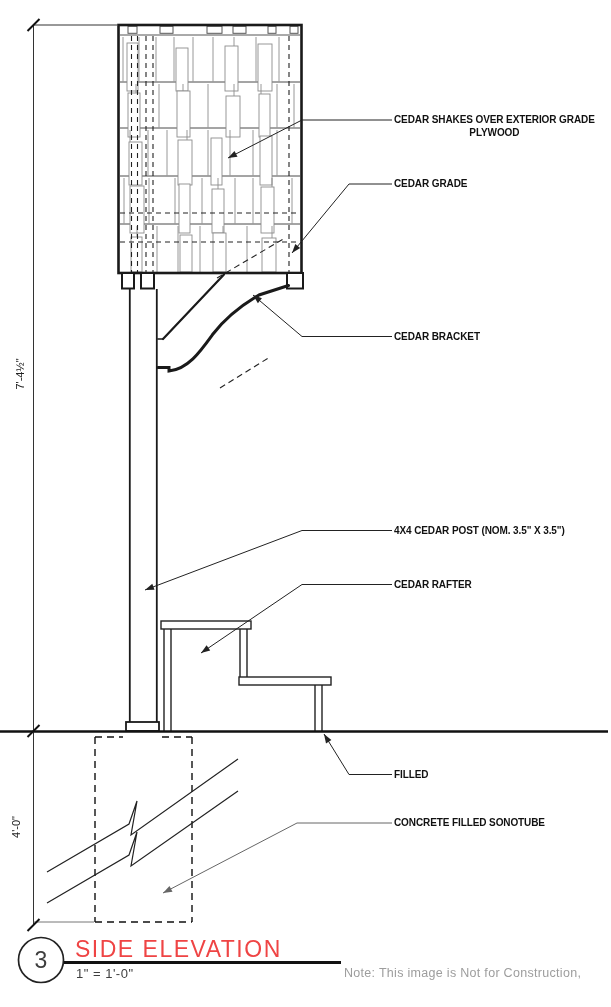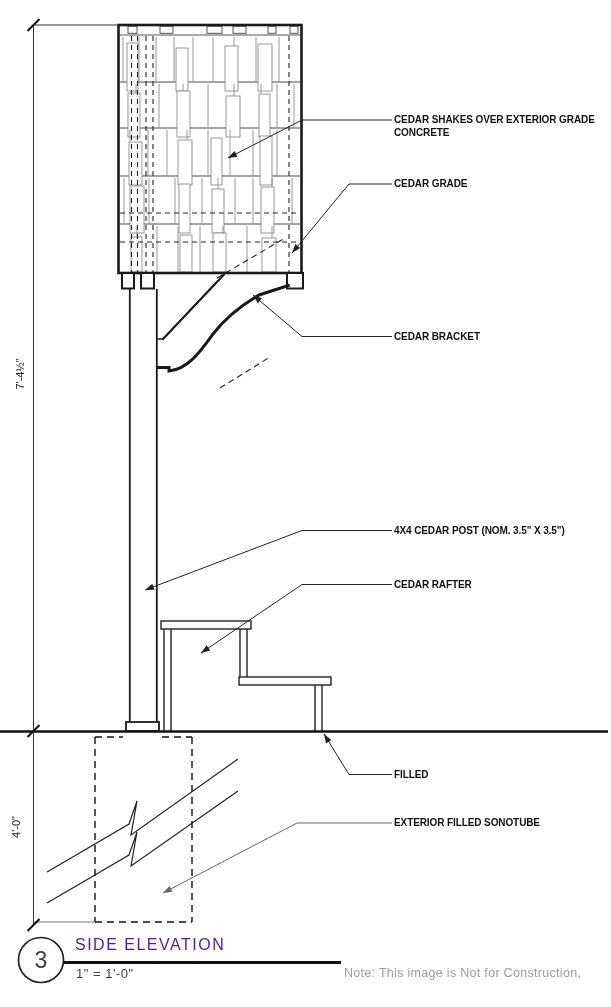--- a/index.html
+++ b/index.html
@@ -1,22 +1,22 @@
 <!DOCTYPE html>
 <html><head>
 <meta charset="utf-8">
 <style>
   html,body{margin:0;padding:0;background:#fff;}
   .canvas{position:relative;width:611px;height:1007px;background:#fff;overflow:hidden;
           font-family:"Liberation Sans",sans-serif;}
   .canvas svg{position:absolute;left:0;top:0;}
   .callout{position:absolute;left:394px;font-size:10px;font-weight:bold;color:#111;
            letter-spacing:-0.1px;line-height:13px;white-space:nowrap;}
-  .callout span{display:block;}
-  .sheet-title{position:absolute;left:75px;top:936px;font-size:16px;color:#4c1d95;
+  .callout span{display:block;text-align:center;}
+  .sheet-title{position:absolute;left:75px;top:936px;font-size:23px;color:#ef4444;
                letter-spacing:1.5px;white-space:nowrap;}
   .sheet-scale{position:absolute;left:76px;top:966px;font-size:13px;color:#3e3e3e;
                letter-spacing:0.5px;white-space:nowrap;}
   .sheet-note{position:absolute;left:344px;top:934px;font-size:12.5px;color:#9d9d9d;
               letter-spacing:0.3px;line-height:15px;white-space:nowrap;margin-top:32px;}
   .sheet-note span{display:block;}
 </style>
 </head>
 <body>
 
@@ -204,28 +204,28 @@
 
   <g>
     <circle cx="41" cy="960" r="22.5" fill="none" stroke="#222" stroke-width="1.7"></circle>
     <text x="41" y="968" text-anchor="middle" font-size="23" fill="#3e3e3e">3</text>
     <line x1="64" y1="962.5" x2="341" y2="962.5" stroke="#111" stroke-width="3.2"></line>
   </g>
 </svg>
 
 <div class="callout" style="top:113px">
   <span>CEDAR SHAKES OVER EXTERIOR GRADE</span>
-  <span>CONCRETE</span>
+  <span>PLYWOOD</span>
 </div>
 <div class="callout" style="top:177px">CEDAR GRADE</div>
 <div class="callout" style="top:330px">CEDAR BRACKET</div>
 <div class="callout" style="top:524px">4X4 CEDAR POST (NOM. 3.5" X 3.5")</div>
 <div class="callout" style="top:578px">CEDAR RAFTER</div>
 <div class="callout" style="top:768px">FILLED</div>
-<div class="callout" style="top:816px">EXTERIOR FILLED SONOTUBE</div>
+<div class="callout" style="top:816px">CONCRETE FILLED SONOTUBE</div>
 
 <div class="sheet-title">SIDE ELEVATION</div>
 <div class="sheet-scale">1" = 1'-0"</div>
 <div class="sheet-note">
   <span>Note: This image is Not for Construction,</span>
 </div>
 
 </div>
 
 </body></html>

